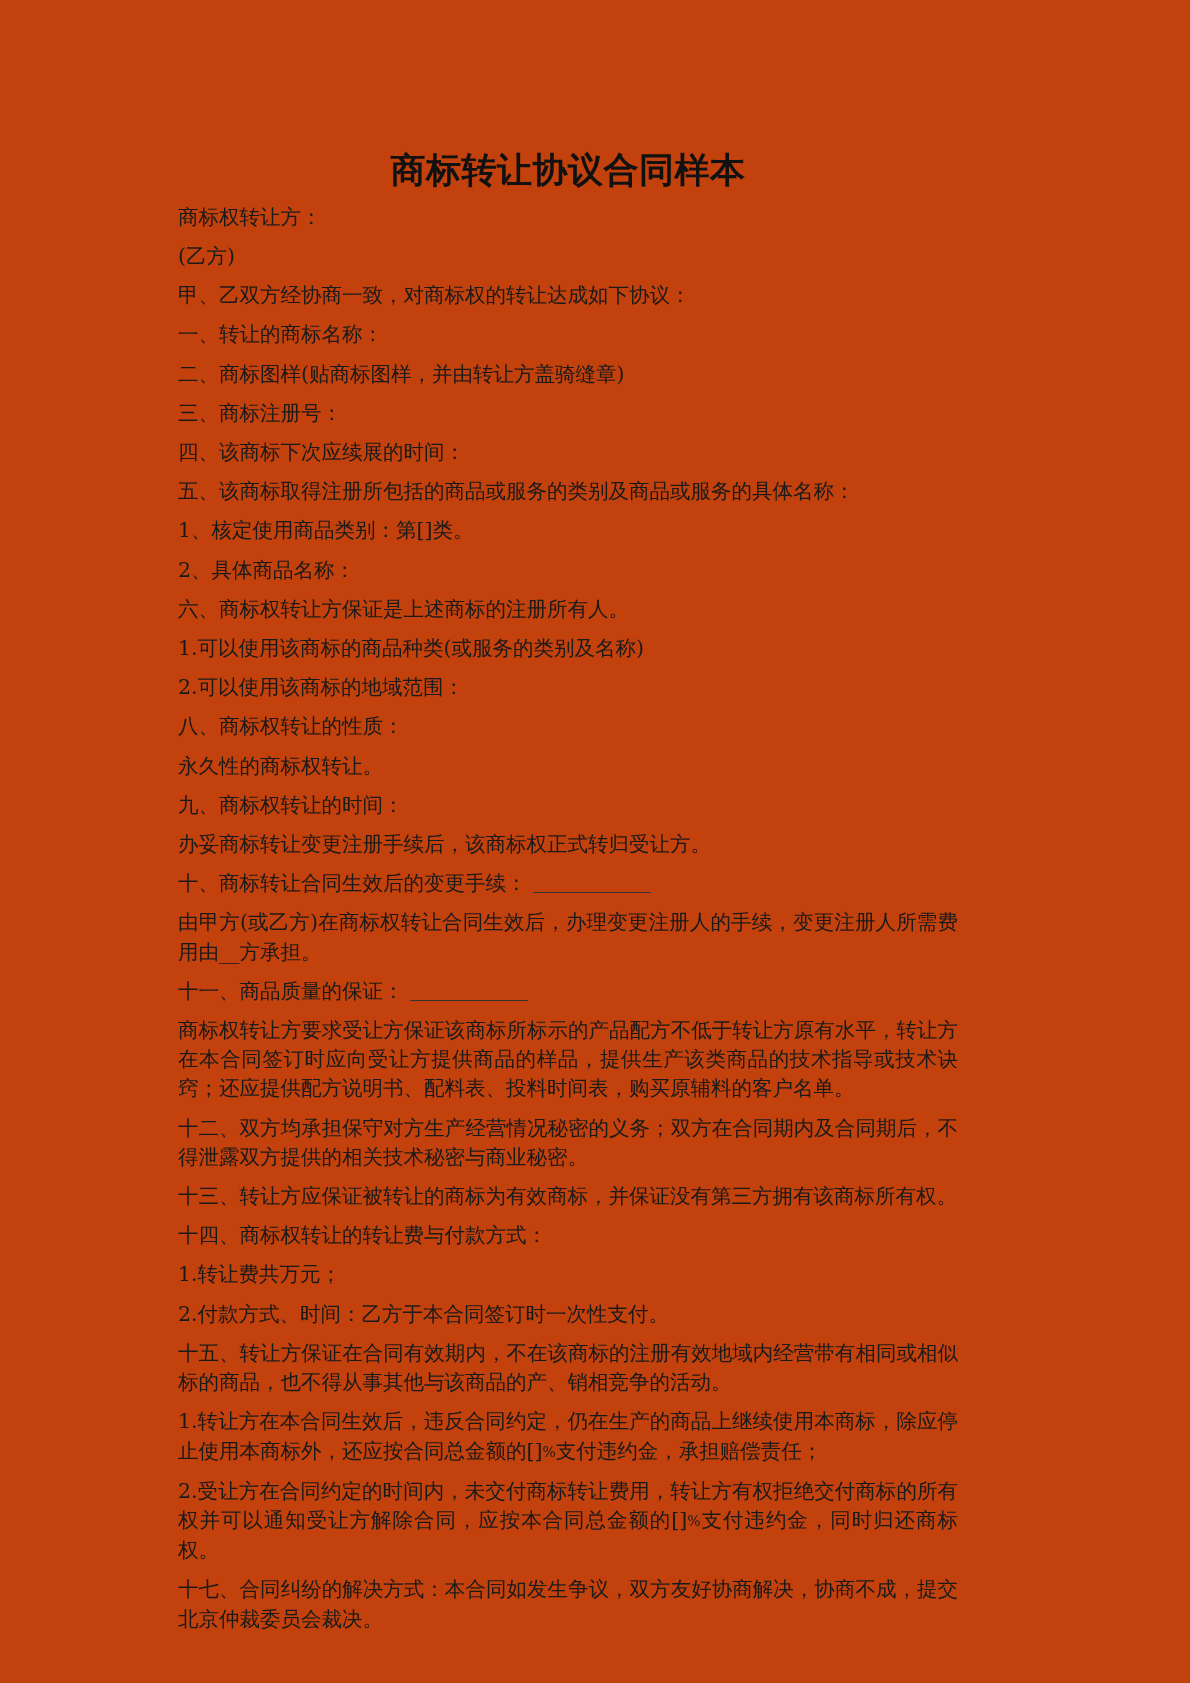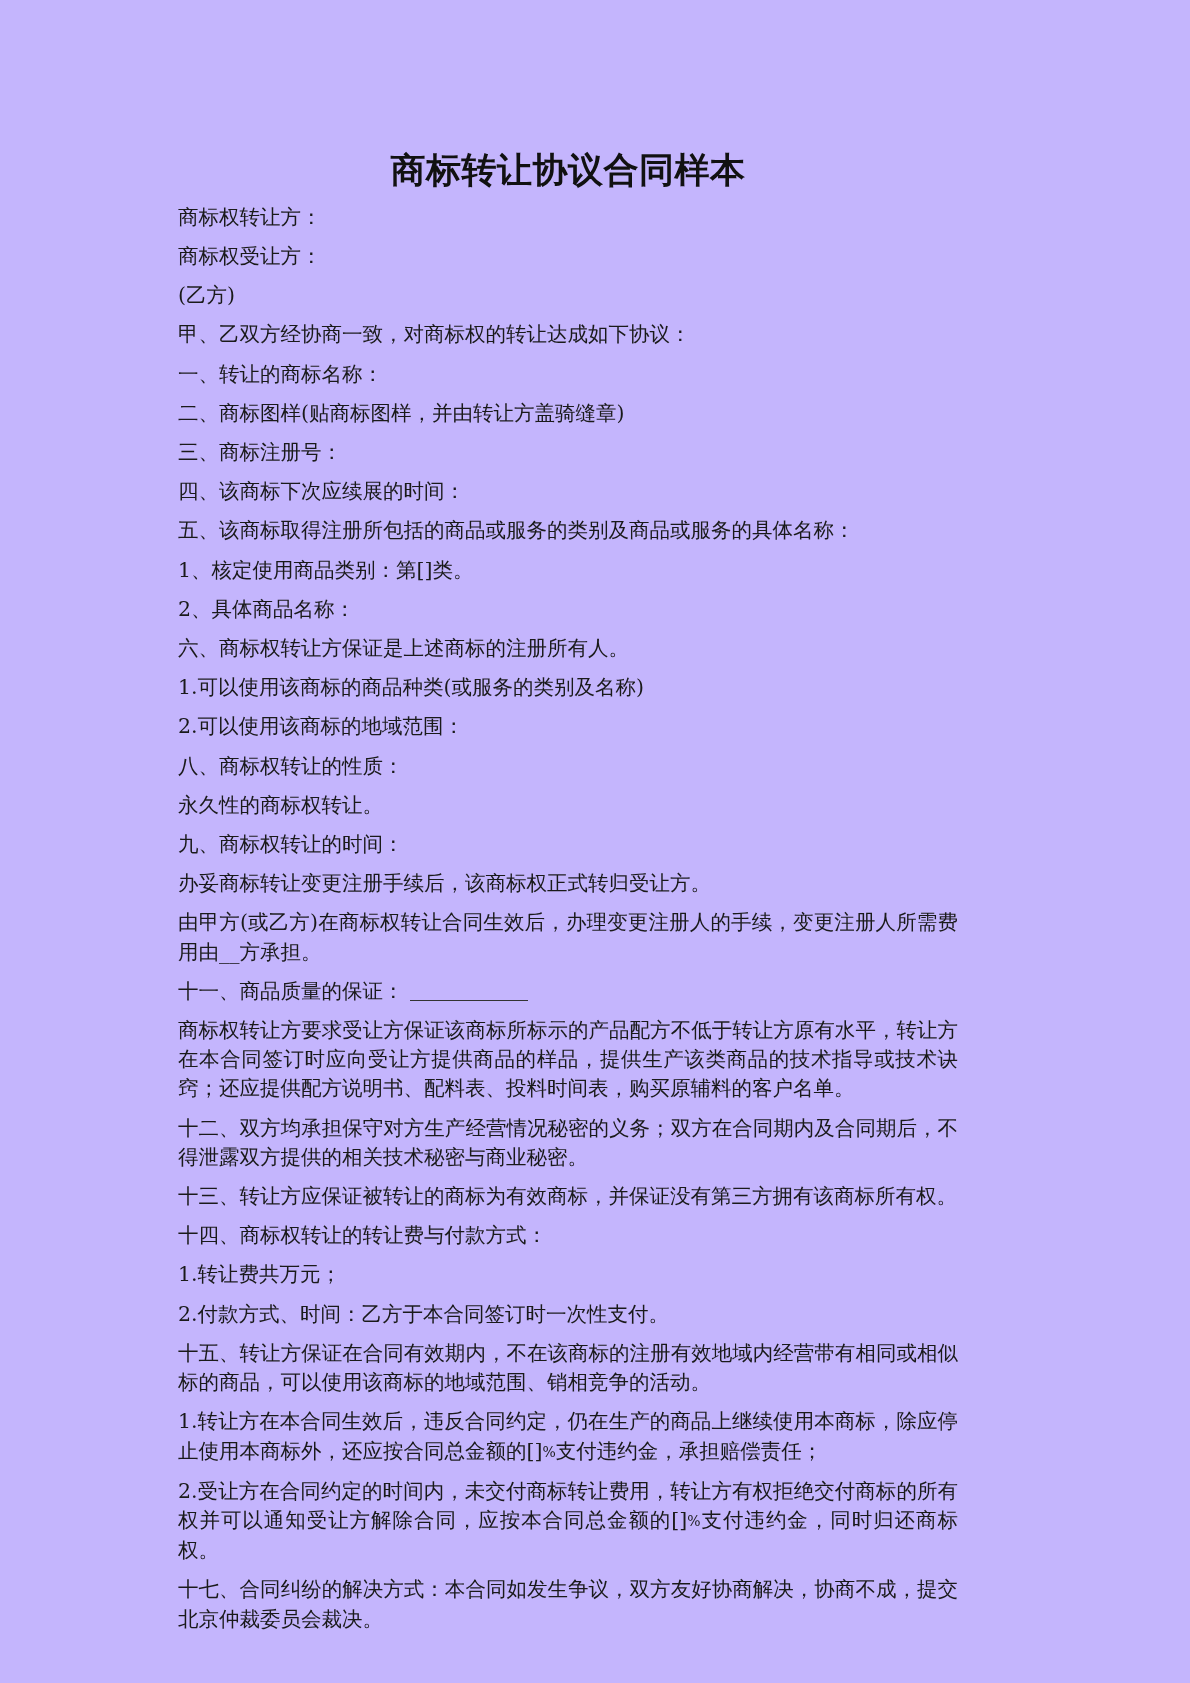--- a/index.html
+++ b/index.html
@@ -9,21 +9,21 @@
     background: #ffffff;
   }
   body {
     font-family: "DejaVu Serif", "Liberation Serif", serif;
     color: #000000;
   }
   .page {
     position: relative;
     width: 1190px;
     height: 1683px;
-    background: #c4b5fd;
+    background: #c2410c;
     overflow: hidden;
     box-sizing: border-box;
   }
   .content {
     position: absolute;
     left: 168px;
     top: 148px;
     width: 800px;
   }
   .doc-title {
@@ -59,44 +59,44 @@
   }
 </style>
 </head>
 <body>
 
 <div class="page">
   <div class="content">
     <h1 class="doc-title">商标转让协议合同样本</h1>
     <div id="paragraphs">
         <p class="para">商标权转让方：</p>
-        <p class="para">商标权受让方：</p>
         <p class="para">(乙方)</p>
         <p class="para">甲、乙双方经协商一致，对商标权的转让达成如下协议：</p>
         <p class="para">一、转让的商标名称：</p>
         <p class="para">二、商标图样(贴商标图样，并由转让方盖骑缝章)</p>
         <p class="para">三、商标注册号：</p>
         <p class="para">四、该商标下次应续展的时间：</p>
         <p class="para">五、该商标取得注册所包括的商品或服务的类别及商品或服务的具体名称：</p>
         <p class="para">1、核定使用商品类别：第[]类。</p>
         <p class="para">2、具体商品名称：</p>
         <p class="para">六、商标权转让方保证是上述商标的注册所有人。</p>
         <p class="para">1.可以使用该商标的商品种类(或服务的类别及名称)</p>
         <p class="para">2.可以使用该商标的地域范围：</p>
         <p class="para">八、商标权转让的性质：</p>
         <p class="para">永久性的商标权转让。</p>
         <p class="para">九、商标权转让的时间：</p>
         <p class="para">办妥商标转让变更注册手续后，该商标权正式转归受让方。</p>
+        <p class="para">十、商标转让合同生效后的变更手续：<span class="blank-rule"></span></p>
         <p class="para">由甲方(或乙方)在商标权转让合同生效后，办理变更注册人的手续，变更注册人所需费用由__方承担。</p>
         <p class="para">十一、商品质量的保证：<span class="blank-rule"></span></p>
         <p class="para">商标权转让方要求受让方保证该商标所标示的产品配方不低于转让方原有水平，转让方在本合同签订时应向受让方提供商品的样品，提供生产该类商品的技术指导或技术诀窍；还应提供配方说明书、配料表、投料时间表，购买原辅料的客户名单。</p>
         <p class="para">十二、双方均承担保守对方生产经营情况秘密的义务；双方在合同期内及合同期后，不得泄露双方提供的相关技术秘密与商业秘密。</p>
         <p class="para">十三、转让方应保证被转让的商标为有效商标，并保证没有第三方拥有该商标所有权。</p>
         <p class="para">十四、商标权转让的转让费与付款方式：</p>
         <p class="para">1.转让费共万元；</p>
         <p class="para">2.付款方式、时间：乙方于本合同签订时一次性支付。</p>
-        <p class="para">十五、转让方保证在合同有效期内，不在该商标的注册有效地域内经营带有相同或相似标的商品，可以使用该商标的地域范围、销相竞争的活动。</p>
+        <p class="para">十五、转让方保证在合同有效期内，不在该商标的注册有效地域内经营带有相同或相似标的商品，也不得从事其他与该商品的产、销相竞争的活动。</p>
         <p class="para">1.转让方在本合同生效后，违反合同约定，仍在生产的商品上继续使用本商标，除应停止使用本商标外，还应按合同总金额的[]<span class="pct">%</span>支付违约金，承担赔偿责任；</p>
         <p class="para">2.受让方在合同约定的时间内，未交付商标转让费用，转让方有权拒绝交付商标的所有权并可以通知受让方解除合同，应按本合同总金额的[]<span class="pct">%</span>支付违约金，同时归还商标权。</p>
         <p class="para">十七、合同纠纷的解决方式：本合同如发生争议，双方友好协商解决，协商不成，提交北京仲裁委员会裁决。</p>
       </div>
   </div>
 </div>
 
 </body></html>

